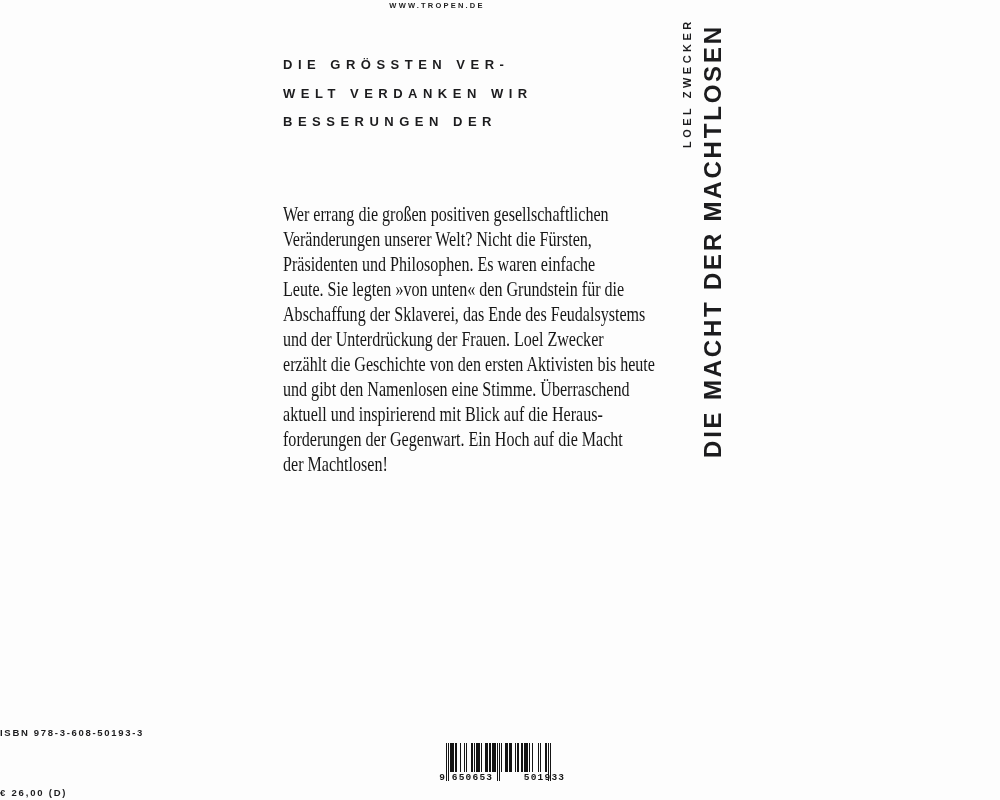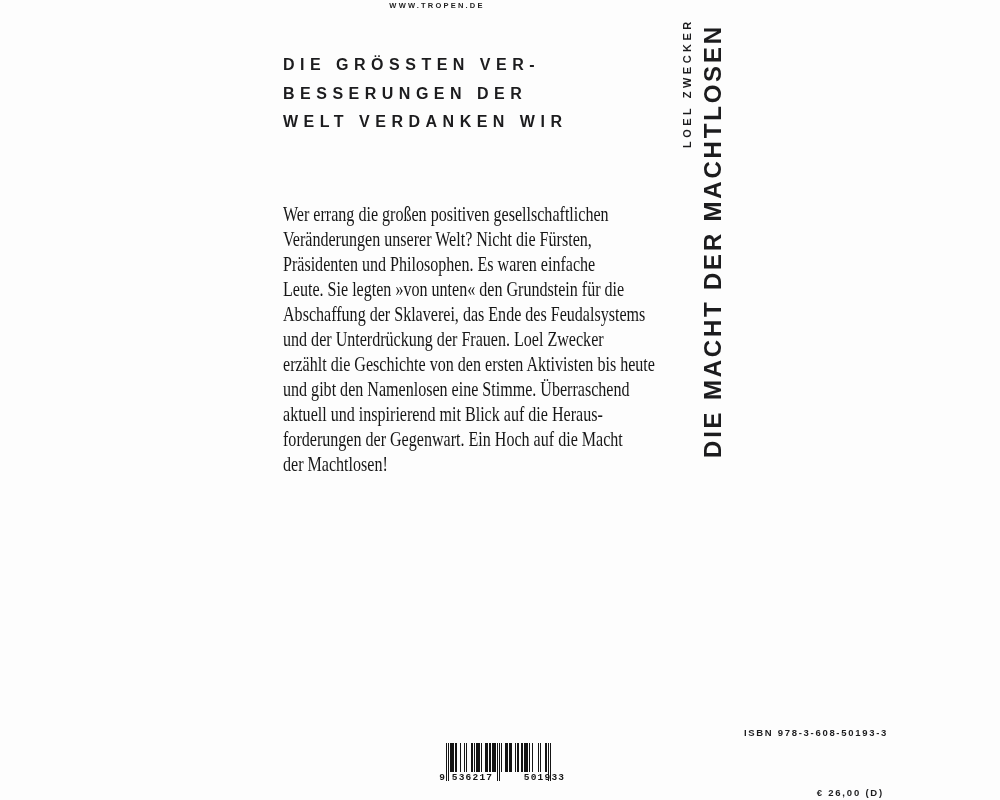--- a/index.html
+++ b/index.html
@@ -25,21 +25,21 @@
     font-size: 7.5px;
     font-weight: 700;
     letter-spacing: 2.2px;
     color: #222;
   }
 
   
   .headline {
     position: absolute;
     left: 283px; top: 51px;
-    font-size: 16px;
+    font-size: 13px;
     font-weight: 700;
     letter-spacing: 5.5px;
     line-height: 28.5px;
     color: #1c1c1e;
     white-space: nowrap;
   }
 
   
   .blurb {
     position: absolute;
@@ -78,21 +78,21 @@
     letter-spacing: 2.8px;
     line-height: 26px;
     white-space: nowrap;
     color: #1c1c1e;
   }
 
   
   .isbn-label {
     position: absolute;
     top: 727px; left: 0; right: 0;
-    text-align: right;
+    text-align: left;
     font-size: 9.5px;
     font-weight: 700;
     letter-spacing: 1.7px;
     color: #1c1c1e;
   }
   .barcode {
     position: absolute;
     left: 446px; top: 743px;
     width: 105px; height: 40px;
   }
@@ -114,38 +114,38 @@
     color: #141414;
     text-align: center;
     white-space: nowrap;
   }
   .bc-prefix { left: -10px; width: 9px; text-align: right; letter-spacing: 0; }
   .bc-left  { left: 4px;  width: 45px; }
   .bc-right { left: 56px; width: 45px; margin-left: 20px; }
   .price-label {
     position: absolute;
     top: 787px; left: 0; right: 4px;
-    text-align: right;
+    text-align: left;
     font-size: 9.5px;
     font-weight: 700;
     letter-spacing: 1.8px;
     color: #1c1c1e;
   }
 </style>
 </head>
 <body>
 
 <div class="cover">
 
   <div class="publisher-url">WWW.TROPEN.DE</div>
 
   <div class="headline">
       <div class="headline-line">DIE GRÖSSTEN VER-</div>
+      <div class="headline-line">WELT VERDANKEN WIR</div>
       <div class="headline-line">BESSERUNGEN DER</div>
-      <div class="headline-line">WELT VERDANKEN WIR</div>
     </div>
 
   <div class="blurb">
       <div class="blurb-line">Wer errang die großen positiven gesellschaftlichen</div>
       <div class="blurb-line">Veränderungen unserer Welt? Nicht die Fürsten,</div>
       <div class="blurb-line">Präsidenten und Philosophen. Es waren einfache</div>
       <div class="blurb-line">Leute. Sie legten »von unten« den Grundstein für die</div>
       <div class="blurb-line">Abschaffung der Sklaverei, das Ende des Feudalsystems</div>
       <div class="blurb-line">und der Unterdrückung der Frauen. Loel Zwecker</div>
       <div class="blurb-line">erzählt die Geschichte von den ersten Aktivisten bis heute</div>
@@ -188,19 +188,19 @@
         <div class="bar" style="left: 78.47px; width: 3.32px;"></div>
         <div class="bar" style="left: 82.89px; width: 1.11px;"></div>
         <div class="bar" style="left: 86.21px; width: 1.11px;"></div>
         <div class="bar" style="left: 91.74px; width: 1.11px;"></div>
         <div class="bar" style="left: 93.95px; width: 1.11px;"></div>
         <div class="bar" style="left: 99.47px; width: 1.11px;"></div>
         <div class="bar guard" style="left: 101.68px; width: 1.11px;"></div>
         <div class="bar guard" style="left: 103.89px; width: 1.11px;"></div>
       </div>
     <div class="bc-digits bc-prefix">9</div>
-    <div class="bc-digits bc-left">536217</div>
+    <div class="bc-digits bc-left">650653</div>
     <div class="bc-digits bc-right">501933</div>
   </div>
 
   <div class="price-label">€ 26,00 (D)</div>
 
 </div>
 
 </body></html>

